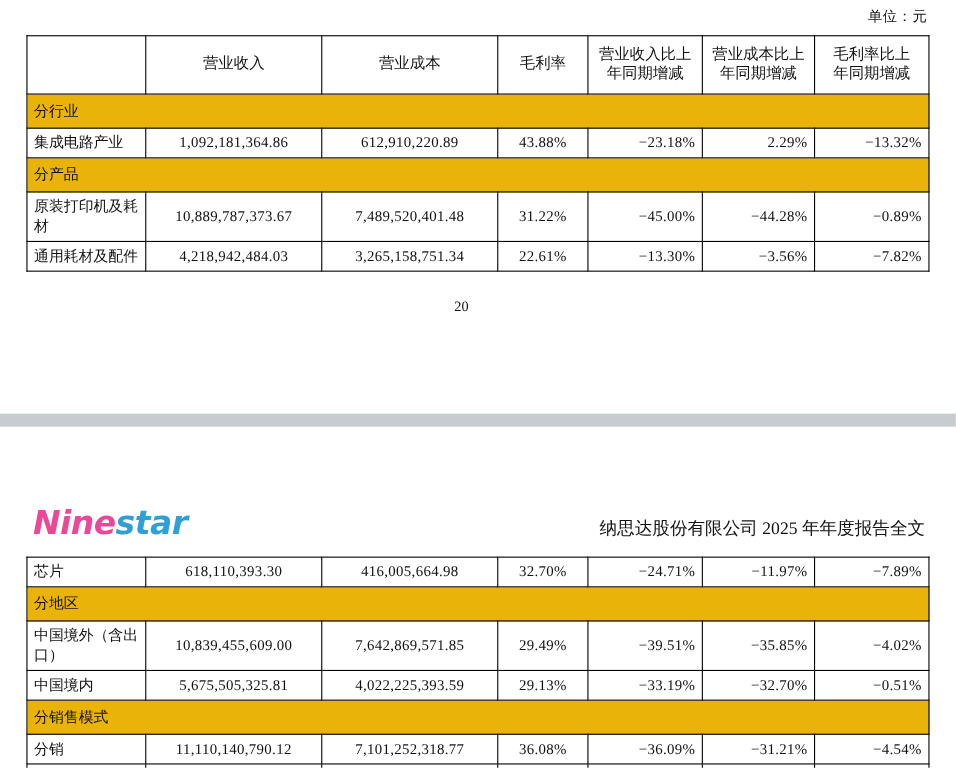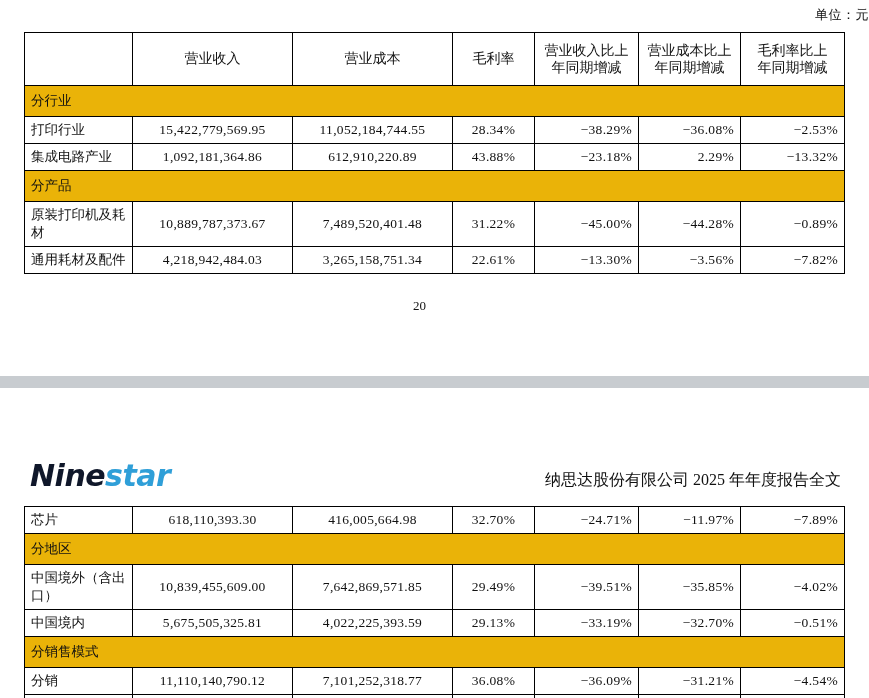--- a/index.html
+++ b/index.html
@@ -28,20 +28,21 @@
     left: 0;
     width: 869px;
     height: 12px;
     background: #c8ccd0;
   }
   .page-two { top: 388px; height: 310px; }
 
   .unit-line {
     text-align: right;
     font-size: 13px;
+    padding-right: 26px;
     padding-top: 6px;
     letter-spacing: 0.5px;
   }
 
   table.fin {
     border-collapse: collapse;
     table-layout: fixed;
     margin-left: 24px;
     margin-top: 8px;
     width: 820px;
@@ -106,21 +107,21 @@
   .logo {
     position: absolute;
     left: 30px;
     top: 8px;
     font-family: "DejaVu Sans", sans-serif;
     font-size: 30px;
     font-style: italic;
     font-weight: bold;
     letter-spacing: -0.5px;
   }
-  .logo .nine { color: #0f172a; }
+  .logo .nine { color: #ec4899; }
   .logo .star { color: #2f9fd8; }
   .report-title {
     position: absolute;
     right: 28px;
     top: 20px;
     font-size: 16px;
     color: #111;
   }
   table.fin2 {
     border-collapse: collapse;
@@ -169,29 +170,20 @@
         <td>
           <span>毛利率比上</span><br>
           <span>年同期增减</span>
         </td>
       </tr>
 
       <tr class="section-row">
         <td colspan="7">分行业</td>
       </tr>
 
-      <tr>
-        <td class="label-cell">打印行业</td>
-        <td class="num">15,422,779,569.95</td>
-        <td class="num">11,052,184,744.55</td>
-        <td class="num">28.34%</td>
-        <td class="num-right">−38.29%</td>
-        <td class="num-right">−36.08%</td>
-        <td class="num-right">−2.53%</td>
-      </tr>
 
       <tr>
         <td class="label-cell">集成电路产业</td>
         <td class="num">1,092,181,364.86</td>
         <td class="num">612,910,220.89</td>
         <td class="num">43.88%</td>
         <td class="num-right">−23.18%</td>
         <td class="num-right">2.29%</td>
         <td class="num-right">−13.32%</td>
       </tr>

